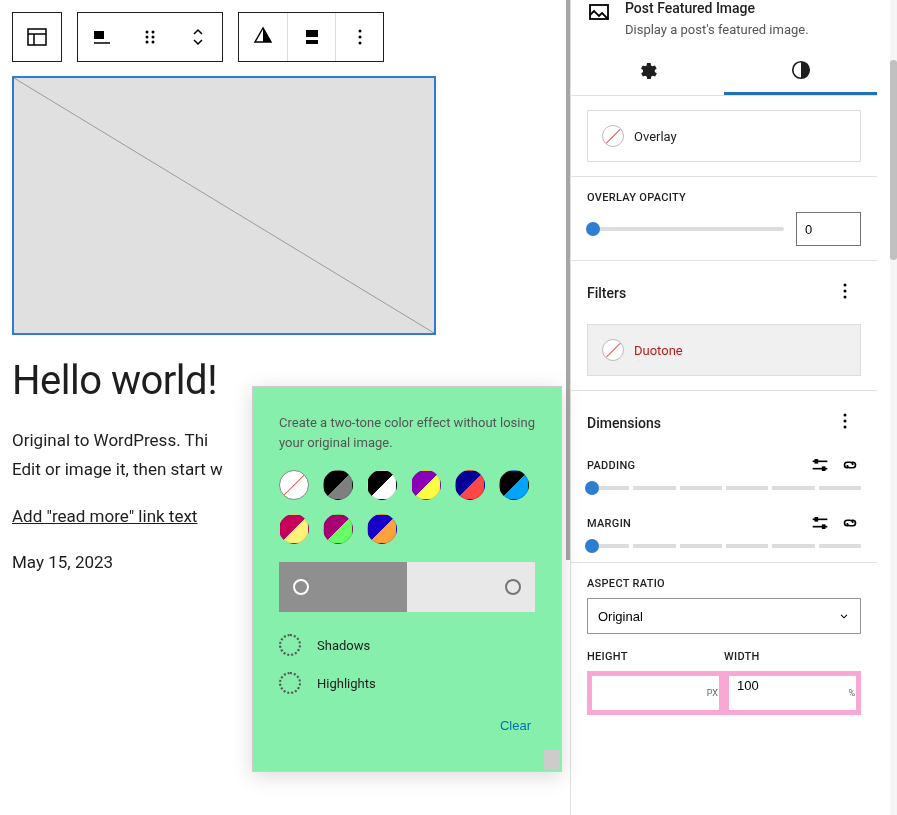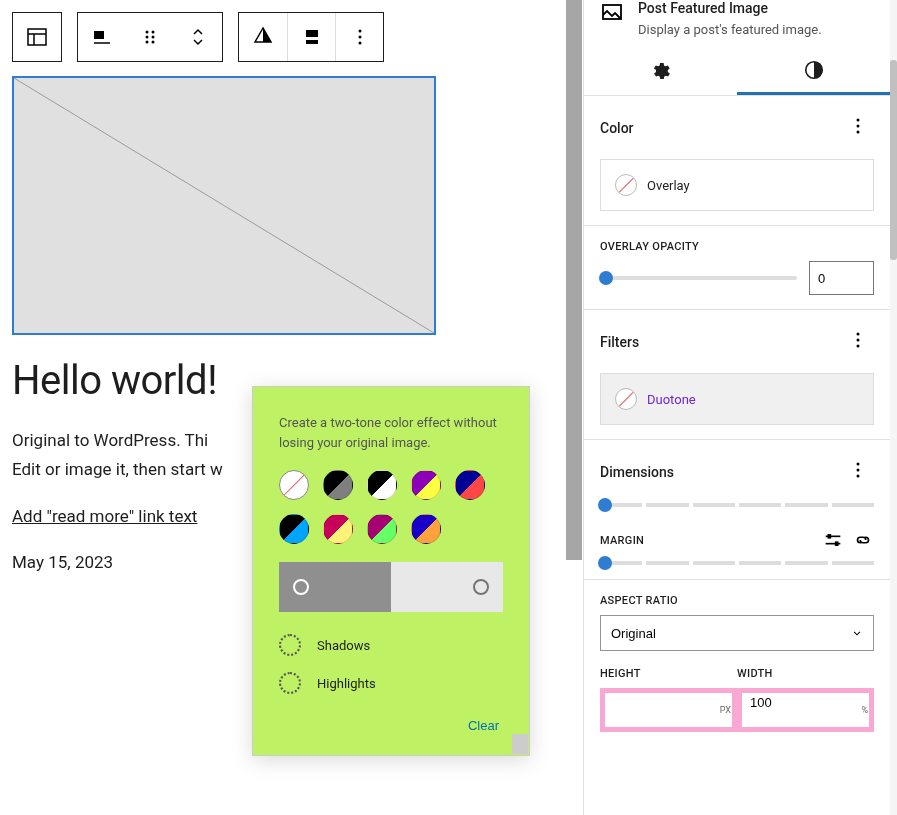--- a/index.html
+++ b/index.html
@@ -10,56 +10,56 @@
 .tb-btn{width:48px;height:48px;display:flex;align-items:center;justify-content:center;background:#fff;border:none;cursor:pointer}
 .tb-btn+.tb-btn{border-left:1px solid #ddd}
 .tb-btn svg{width:24px;height:24px}
 .featured-placeholder{width:424px;height:259px;border:2px solid #2f7dd1;background:#e0e0e0;position:relative;margin-bottom:22px}
 .featured-placeholder svg{width:100%;height:100%}
 .post-title{font-size:40px;font-weight:400;margin-bottom:22px;letter-spacing:-0.5px}
 .post-content{font-size:17px;line-height:1.7;margin-bottom:22px;max-width:560px}
 .read-more{font-size:17px;text-decoration:underline;color:#1e1e1e;display:inline-block;margin-bottom:26px}
 .post-date{font-size:17px}
 .scrollbar-v{position:absolute;left:566px;top:0;width:16px;height:560px;background:rgba(0,0,0,0.35);border-radius:0}
-.duotone-popover{position:absolute;left:252px;top:386px;width:278px;background:#bef264;border:1px solid #ccc;box-shadow:0 4px 20px rgba(0,0,0,0.15);z-index:50;padding-bottom:10px}
+.duotone-popover{position:absolute;left:252px;top:386px;width:310px;background:#86efac;border:1px solid #ccc;box-shadow:0 4px 20px rgba(0,0,0,0.15);z-index:50;padding-bottom:26px}
 .popover-desc{padding:26px 26px 18px;font-size:13px;color:#555;line-height:1.5}
 .swatch-grid{padding:0 26px 18px;display:flex;flex-wrap:wrap;gap:14px}
 .swatch{width:30px;height:30px;border-radius:50%;cursor:pointer;border:1px solid rgba(0,0,0,0.15)}
 .swatch-unset{background:#fff;border:1px solid #888;position:relative;overflow:hidden}
 .swatch-unset::after{content:"";position:absolute;width:140%;height:1px;background:#e35b5b;top:50%;left:-20%;transform:rotate(-45deg)}
 .dual-bar{display:flex;margin:0 26px 14px;height:50px}
 .dual-half{flex:1;display:flex;align-items:center;padding:0 14px;cursor:pointer}
 .dual-half.shadows{background:#8f8f8f;justify-content:flex-start}
 .dual-half.highlights{background:#e8e8e8;justify-content:flex-end}
 .dual-circle{width:16px;height:16px;border-radius:50%}
 .dual-half.shadows .dual-circle{border:2px solid #fff}
 .dual-half.highlights .dual-circle{border:2px solid #757575}
 .dotcircle-row{display:flex;align-items:center;gap:16px;padding:8px 26px}
 .dotcircle{width:22px;height:22px;border:2px dotted #555;border-radius:50%}
 .dotcircle-row span{font-size:13px}
 .clear-btn{display:block;margin:10px 20px 6px auto;padding:6px 10px;background:none;border:none;color:#0073aa;font-size:13px;cursor:pointer}
 .popover-scroll{position:absolute;right:1px;bottom:1px;width:16px;height:20px;background:#ccc}
-.sidebar{position:absolute;right:7px;top:0;width:307px;height:815px;border-left:1px solid #e0e0e0;background:#fff;overflow:hidden}
+.sidebar{position:absolute;right:20px;top:0;width:307px;height:815px;border-left:1px solid #e0e0e0;background:#fff;overflow:hidden}
 .sb-head{display:flex;gap:14px;padding:0 16px 10px}
 .sb-icon-block{width:24px;height:24px;flex-shrink:0}
 .sb-title{font-size:14px;font-weight:500;margin-bottom:6px}
 .sb-sub{font-size:13px;color:#555}
 .tabs{display:flex;border-bottom:1px solid #e0e0e0}
 .tab{flex:1;height:48px;display:flex;align-items:center;justify-content:center;cursor:pointer;background:none;border:none}
 .tab.active{border-bottom:3px solid #2271b1}
 .tab svg{width:22px;height:22px}
 .panel-section{border-bottom:1px solid #e0e0e0;padding:14px 16px}
 .panel-section:last-child{border-bottom:none}
 .panel-head{display:flex;align-items:center;justify-content:space-between;margin-bottom:14px}
 .panel-head h3{font-size:14px;font-weight:500}
 .dots-v{cursor:pointer;padding:4px}
 .dots-v svg{width:24px;height:24px}
 .item-row{display:flex;align-items:center;gap:10px;padding:14px;border:1px solid #ddd;cursor:pointer;font-size:13px}
 .item-row.active{background:#f0f0f0;border:1px solid #ddd}
-.item-row.active .item-label{color:#6d28d9}
+.item-row.active .item-label{color:#b91c1c}
 .item-swatch{width:22px;height:22px;border-radius:50%;border:1px solid #bbb;background:#fff;position:relative;overflow:hidden}
 .item-swatch::after{content:"";position:absolute;width:140%;height:1px;background:#e35b5b;top:50%;left:-20%;transform:rotate(-45deg)}
 .control-label{font-size:11px;font-weight:500;text-transform:uppercase;letter-spacing:0.3px;color:#1e1e1e;margin-bottom:8px}
 .control-row{display:flex;align-items:center;justify-content:space-between;margin-bottom:10px}
 .control-icons{display:flex;gap:8px}
 .control-icons svg{width:22px;height:22px;cursor:pointer}
 .slider-wrap{display:flex;align-items:center;gap:12px}
 .slider-track{flex:1;height:4px;background:#ddd;position:relative;border-radius:2px}
 .slider-track.segmented{background:none;display:flex;gap:4px}
 .slider-seg{flex:1;height:4px;background:#ddd}
@@ -211,28 +211,20 @@
     </button>
     <button class="tab active">
       <svg viewBox="0 0 24 24">
           <circle cx="12" cy="12" r="9" fill="none" stroke="#1e1e1e" stroke-width="1.8"></circle>
           <path d="M12 3a9 9 0 010 18z" fill="#1e1e1e"></path>
         </svg>
     </button>
   </div>
 
   <div class="panel-section">
-    <div class="panel-head">
-      <h3>Color</h3>
-      <div class="dots-v"><svg viewBox="0 0 24 24">
-            <circle cx="12" cy="6" r="1.5"></circle>
-            <circle cx="12" cy="12" r="1.5"></circle>
-            <circle cx="12" cy="18" r="1.5"></circle>
-          </svg></div>
-    </div>
     <div class="item-row">
       <div class="item-swatch"></div>
       <span class="item-label">Overlay</span>
     </div>
   </div>
 
   <div class="panel-section">
     <div class="control-label">OVERLAY OPACITY</div>
     <div class="slider-wrap">
       <div class="slider-track">
@@ -260,20 +252,34 @@
   <div class="panel-section">
     <div class="panel-head">
       <h3>Dimensions</h3>
       <div class="dots-v"><svg viewBox="0 0 24 24">
             <circle cx="12" cy="6" r="1.5"></circle>
             <circle cx="12" cy="12" r="1.5"></circle>
             <circle cx="12" cy="18" r="1.5"></circle>
           </svg></div>
     </div>
 
+    <div class="control-row">
+      <div class="control-label" style="margin:0">PADDING</div>
+      <div class="control-icons">
+        <svg viewBox="0 0 24 24">
+            <line x1="4" y1="8" x2="20" y2="8" stroke="#000" stroke-width="1.8"></line>
+            <rect x="6" y="5.5" width="4" height="5" fill="#000"></rect>
+            <line x1="4" y1="16" x2="20" y2="16" stroke="#000" stroke-width="1.8"></line>
+            <rect x="14" y="13.5" width="4" height="5" fill="#000"></rect>
+          </svg>
+        <svg viewBox="0 0 24 24">
+            <path d="M9 12a3 3 0 003 3h3a3 3 0 000-6h-1M15 12a3 3 0 00-3-3H9a3 3 0 000 6h1" fill="none" stroke="#000" stroke-width="1.8"></path>
+          </svg>
+      </div>
+    </div>
     <div class="slider-track segmented" style="margin-bottom:22px;position:relative">
       <div class="slider-seg"></div>
         <div class="slider-seg"></div>
         <div class="slider-seg"></div>
         <div class="slider-seg"></div>
         <div class="slider-seg"></div>
         <div class="slider-seg"></div>
       <div class="slider-thumb" style="left:2%"></div>
     </div>
 

